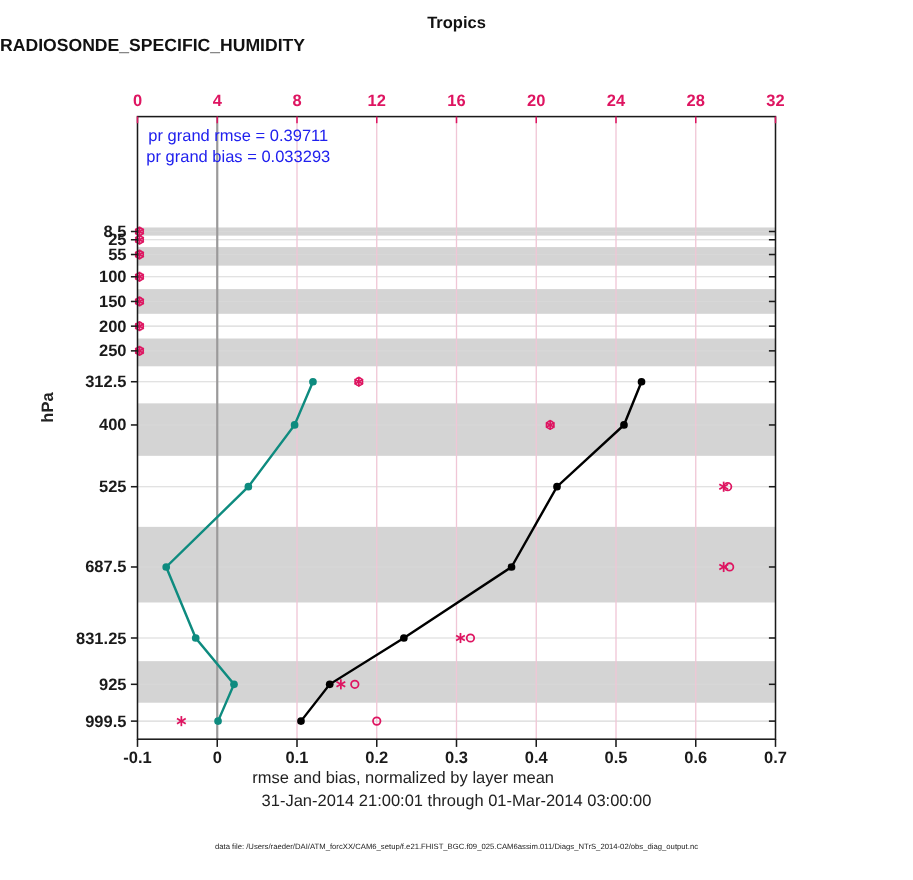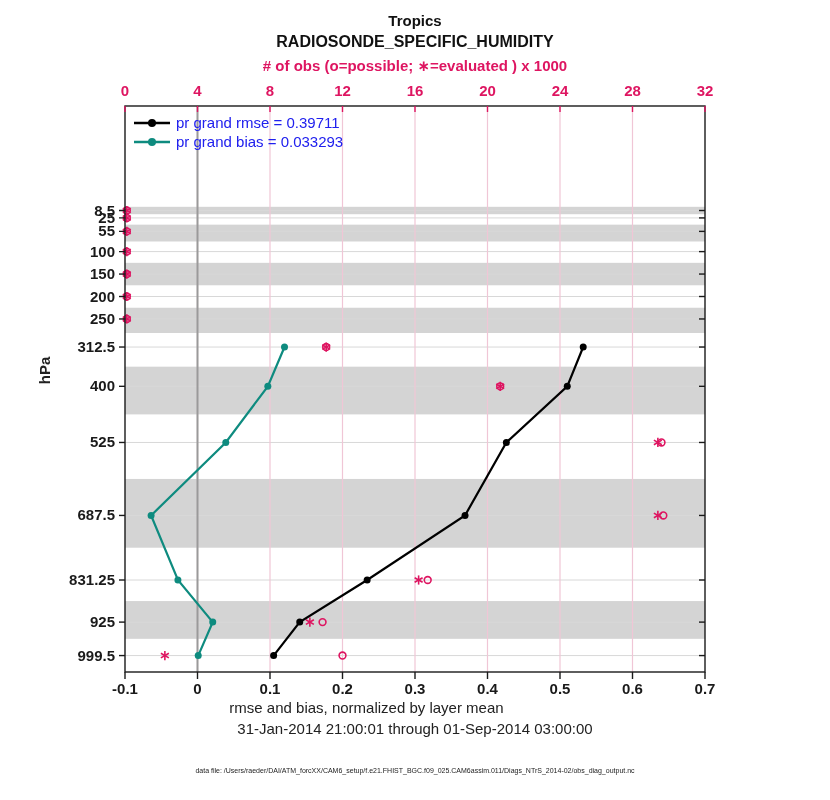--- a/index.html
+++ b/index.html
@@ -3,39 +3,38 @@
 <meta charset="utf-8">
 <style>
   html,body{margin:0;padding:0;background:#fff;}
   #canvas{
     position:relative;width:830px;height:800px;background:#fff;overflow:hidden;
     font-family:"Liberation Sans","DejaVu Sans",sans-serif;
     border-radius:14px;
   }
   .abs{position:absolute;}
   .title1{left:0;top:12px;width:830px;text-align:center;font-size:15px;font-weight:700;color:#111;}
-  .title2{left:0;top:33px;width:830px;text-align:center;font-size:16px;font-weight:700;color:#111;}
+  .title2{left:0;top:33px;width:830px;font-size:16px;font-weight:700;color:#111;}
   .obslabel{left:0;top:57px;width:830px;text-align:center;font-size:15px;font-weight:700;}
   .ylab{left:14px;top:362px;width:60px;text-align:center;font-size:15px;font-weight:600;color:#222;
         transform:rotate(-90deg);transform-origin:center;}
   .xlab{left:0;top:699px;width:733px;text-align:center;font-size:15px;font-weight:500;color:#222;}
   .dates{left:0;top:720px;width:830px;text-align:center;font-size:15px;font-weight:500;color:#222;}
   .datafile{left:0;top:767px;width:830px;text-align:center;font-size:7px;font-weight:400;color:#222;}
   #legend{left:133px;top:113px;}
-  .legrow{display:flex;align-items:center;height:19px;}
+  .legrow{display:flex;align-items:center;height:19px;flex-direction:column;}
   .legrow svg{display:block;margin-right:5px;}
   .legtext{font-size:15px;font-weight:500;white-space:nowrap;}
 </style>
 </head>
 <body>
 
 <div id="canvas">
   <div class="abs title1">Tropics</div>
   <div class="abs title2">RADIOSONDE_SPECIFIC_HUMIDITY</div>
-  <div class="abs obslabel" id="obslabel" style="color: rgb(222, 21, 97);"># of obs (o=possible; ∗=evaluated ) x 1000</div>
 
   <svg id="plot" class="abs" style="left:0;top:0;" width="830" height="800">
       <rect x="125" y="206.8003649924621" width="580" height="7.410140442751725" fill="#d4d4d4"></rect>
       <rect x="125" y="224.65206696818217" width="580" height="16.84122827898119" fill="#d4d4d4"></rect>
       <rect x="125" y="262.82551773387286" width="580" height="22.454971038641588" fill="#d4d4d4"></rect>
       <rect x="125" y="307.7354598111561" width="580" height="25.26184241847176" fill="#d4d4d4"></rect>
       <rect x="125" y="366.6797587875903" width="580" height="47.7168134571134" fill="#d4d4d4"></rect>
       <rect x="125" y="478.95461398079823" width="580" height="68.76834880583993" fill="#d4d4d4"></rect>
       <rect x="125" y="601.0535190034119" width="580" height="37.780488772514445" fill="#d4d4d4"></rect>
       <line x1="125" x2="705" y1="210.50543521383798" y2="210.50543521383798" stroke="#d8d8d8" stroke-width="1"></line>
@@ -225,15 +224,15 @@
         <svg width="38" height="12">
           <line x1="1" y1="6" x2="37" y2="6" stroke="#0e8b7f" stroke-width="2.4"></line>
           <circle cx="19" cy="6" r="4" fill="#0e8b7f"></circle>
         </svg>
         <span class="legtext" style="color:#2020ee">pr grand bias = 0.033293</span>
       </div>
     </div>
 
   <div class="abs ylab">hPa</div>
   <div class="abs xlab">rmse and bias, normalized by layer mean</div>
-  <div class="abs dates">31-Jan-2014 21:00:01 through 01-Sep-2014 03:00:00</div>
+  <div class="abs dates">31-Jan-2014 21:00:01 through 01-Mar-2014 03:00:00</div>
   <div class="abs datafile">data file: /Users/raeder/DAI/ATM_forcXX/CAM6_setup/f.e21.FHIST_BGC.f09_025.CAM6assim.011/Diags_NTrS_2014-02/obs_diag_output.nc</div>
 </div>
 
 </body></html>

